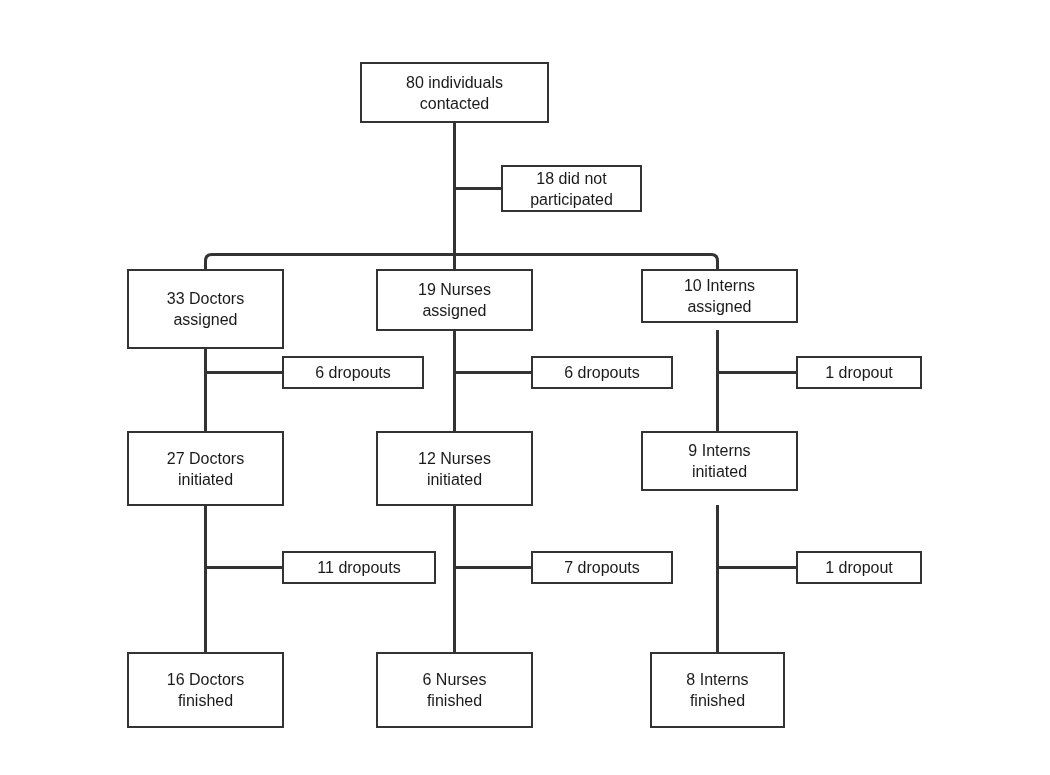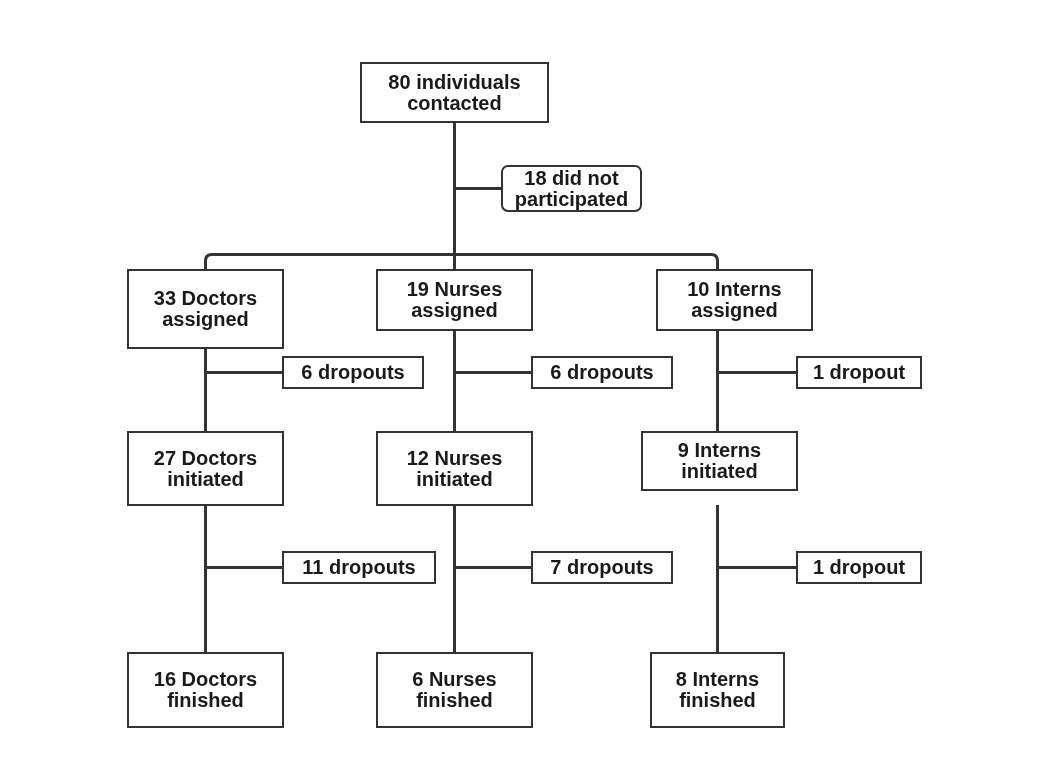--- a/index.html
+++ b/index.html
@@ -1,21 +1,21 @@
 <!DOCTYPE html>
 <html><head>
 <meta charset="utf-8">
 <style>
   html, body { margin: 0; padding: 0; background: #ffffff; }
   body { width: 1050px; height: 775px; position: relative; overflow: hidden;
          font-family: "Liberation Sans", "DejaVu Sans", sans-serif; color: #1a1a1a; }
   #canvas { position: absolute; left: 0; top: 0; width: 1050px; height: 775px; }
   .box { position: absolute; box-sizing: border-box; border: 2.5px solid #333333; background: #ffffff;
          display: flex; align-items: center; justify-content: center; text-align: center;
-         font-size: 20px; line-height: 21px; white-space: pre-line; font-weight: bold; }
+         font-size: 16px; line-height: 21px; white-space: pre-line; }
   .line { position: absolute; background: #333333; }
 </style>
 </head>
 <body>
 
 <div id="canvas">
 
   <div class="line" style="left:453px; top:122px; width:3px; height:133px;"></div>
   <div class="line" style="left:453px; top:187px; width:48px; height:3px;"></div>
   <svg style="position:absolute; left:0; top:0;" width="1050" height="775">
@@ -33,28 +33,28 @@
   <div class="line" style="left:453px; top:505px; width:3px; height:148px;"></div>
   <div class="line" style="left:453px; top:566px; width:78px; height:3px;"></div>
 
   <div class="line" style="left:716px; top:330px; width:3px; height:102px;"></div>
   <div class="line" style="left:716px; top:371px; width:80px; height:3px;"></div>
   <div class="line" style="left:716px; top:505px; width:3px; height:148px;"></div>
   <div class="line" style="left:716px; top:566px; width:80px; height:3px;"></div>
 
   <div class="box" style="left:360px; top:62px; width:189px; height:61px;">80 individuals
 contacted</div>
-  <div class="box" style="left:501px; top:165px; width:141px; height:47px;border-radius:7px;">18 did not
+  <div class="box" style="left:501px; top:165px; width:141px; height:47px;">18 did not
 participated</div>
 
   <div class="box" style="left:127px; top:269px; width:157px; height:80px;">33 Doctors
 assigned</div>
   <div class="box" style="left:376px; top:269px; width:157px; height:62px;">19 Nurses
 assigned</div>
-  <div class="box" style="left:656px; top:269px; width:157px; height:62px;">10 Interns
+  <div class="box" style="left:641px; top:269px; width:157px; height:54px;">10 Interns
 assigned</div>
 
   <div class="box" style="left:282px; top:356px; width:142px; height:33px;">6 dropouts</div>
   <div class="box" style="left:531px; top:356px; width:142px; height:33px;">6 dropouts</div>
   <div class="box" style="left:796px; top:356px; width:126px; height:33px;">1 dropout</div>
 
   <div class="box" style="left:127px; top:431px; width:157px; height:75px;">27 Doctors
 initiated</div>
   <div class="box" style="left:376px; top:431px; width:157px; height:75px;">12 Nurses
 initiated</div>

